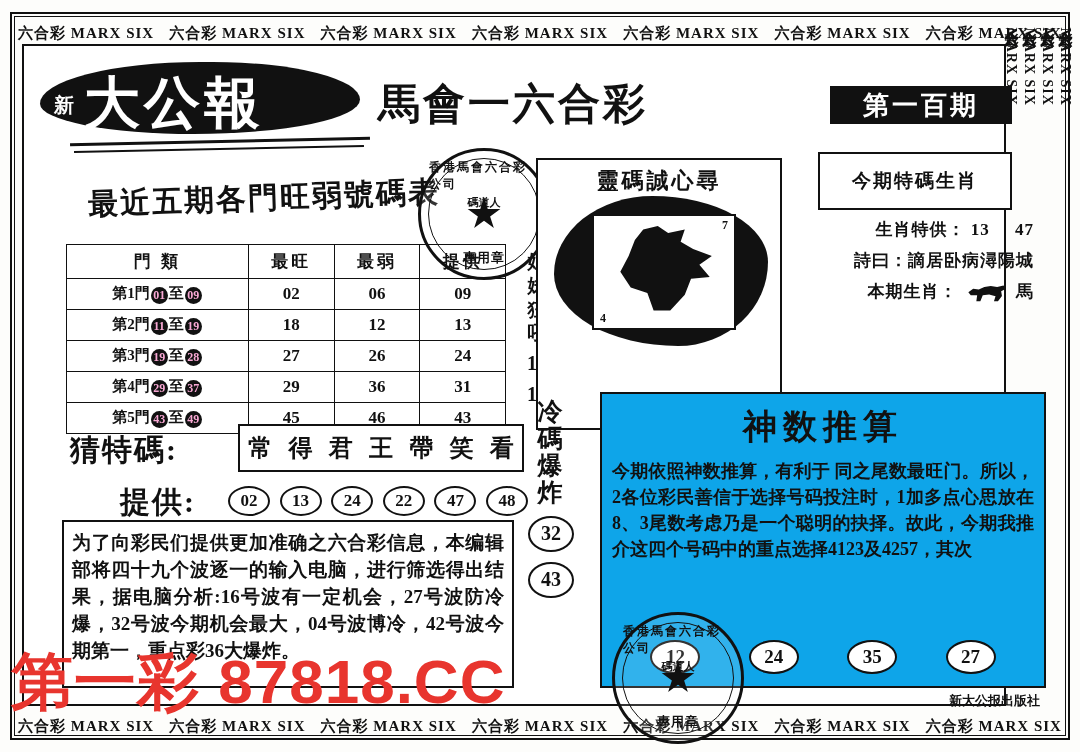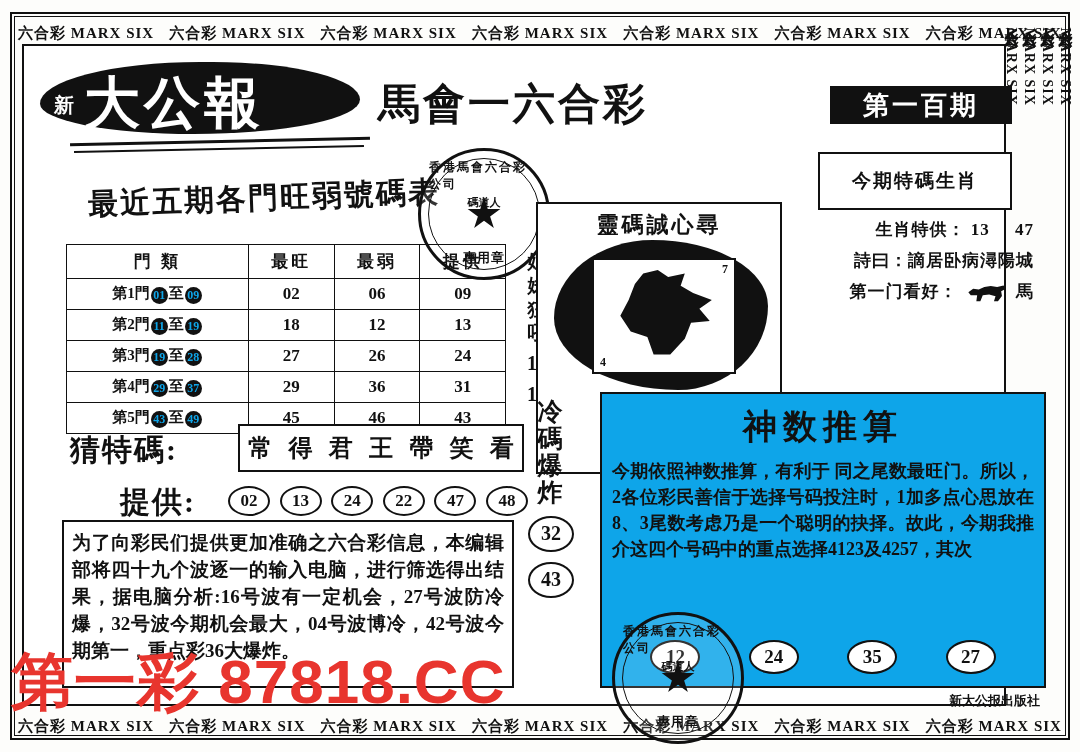--- a/index.html
+++ b/index.html
@@ -128,33 +128,33 @@
     border:1px solid #111;
     text-align:center;
     padding:5px 2px;
     font-weight:bold;
     font-family:"Liberation Serif", serif;
   }
   .ltable th{font-size:17px;letter-spacing:3px;}
   .ltable td.rowlab{font-size:15px;letter-spacing:0;white-space:nowrap;}
   .circ-num{
     display:inline-block;width:17px;height:17px;line-height:16px;
-    border-radius:50%;background:#111;color:#0ea5e9;font-size:12px;
+    border-radius:50%;background:#111;color:#f9a8d4;font-size:12px;
     text-align:center;margin:0 1px;vertical-align:middle;
   }
   
   .sisters{
     position:absolute;top:250px;left:522px;width:30px;
     font-size:19px;font-weight:bold;line-height:1.25;text-align:center;
   }
   .sisters .num{font-size:20px;margin-top:6px;}
   
   .picbox{
     position:absolute;top:158px;left:536px;width:246px;height:272px;
-    border:2px solid #111;box-sizing:border-box;background:#fff;margin-top:44px;
+    border:2px solid #111;box-sizing:border-box;background:#fff;
   }
   .picbox .cap{
     text-align:center;font-size:22px;font-weight:bold;letter-spacing:3px;
     margin-top:6px;
   }
   .blob{
     position:absolute;top:36px;left:16px;width:214px;height:150px;
     background:#111;
     border-radius:46% 54% 42% 58% / 52% 44% 56% 48%;
   }
@@ -386,21 +386,21 @@
 
   <div class="rtbox">
     <div class="rt-head">今期特碼生肖</div>
     <div class="rt-line">
       <span>生肖特供：</span>
       <span>13</span>
       <span class="sp">47</span>
     </div>
     <div class="rt-line">詩曰：謫居卧病潯陽城</div>
     <div class="rt-line">
-      <span>第一门看好：</span>
+      <span>本期生肖：</span>
       <span class="horse"></span>
       <span>馬</span>
     </div>
   </div>
 
   <div class="guess-label">猜特碼:</div>
   <div class="guess-box">
     <span>常</span>
     <span>得</span>
     <span>君</span>

